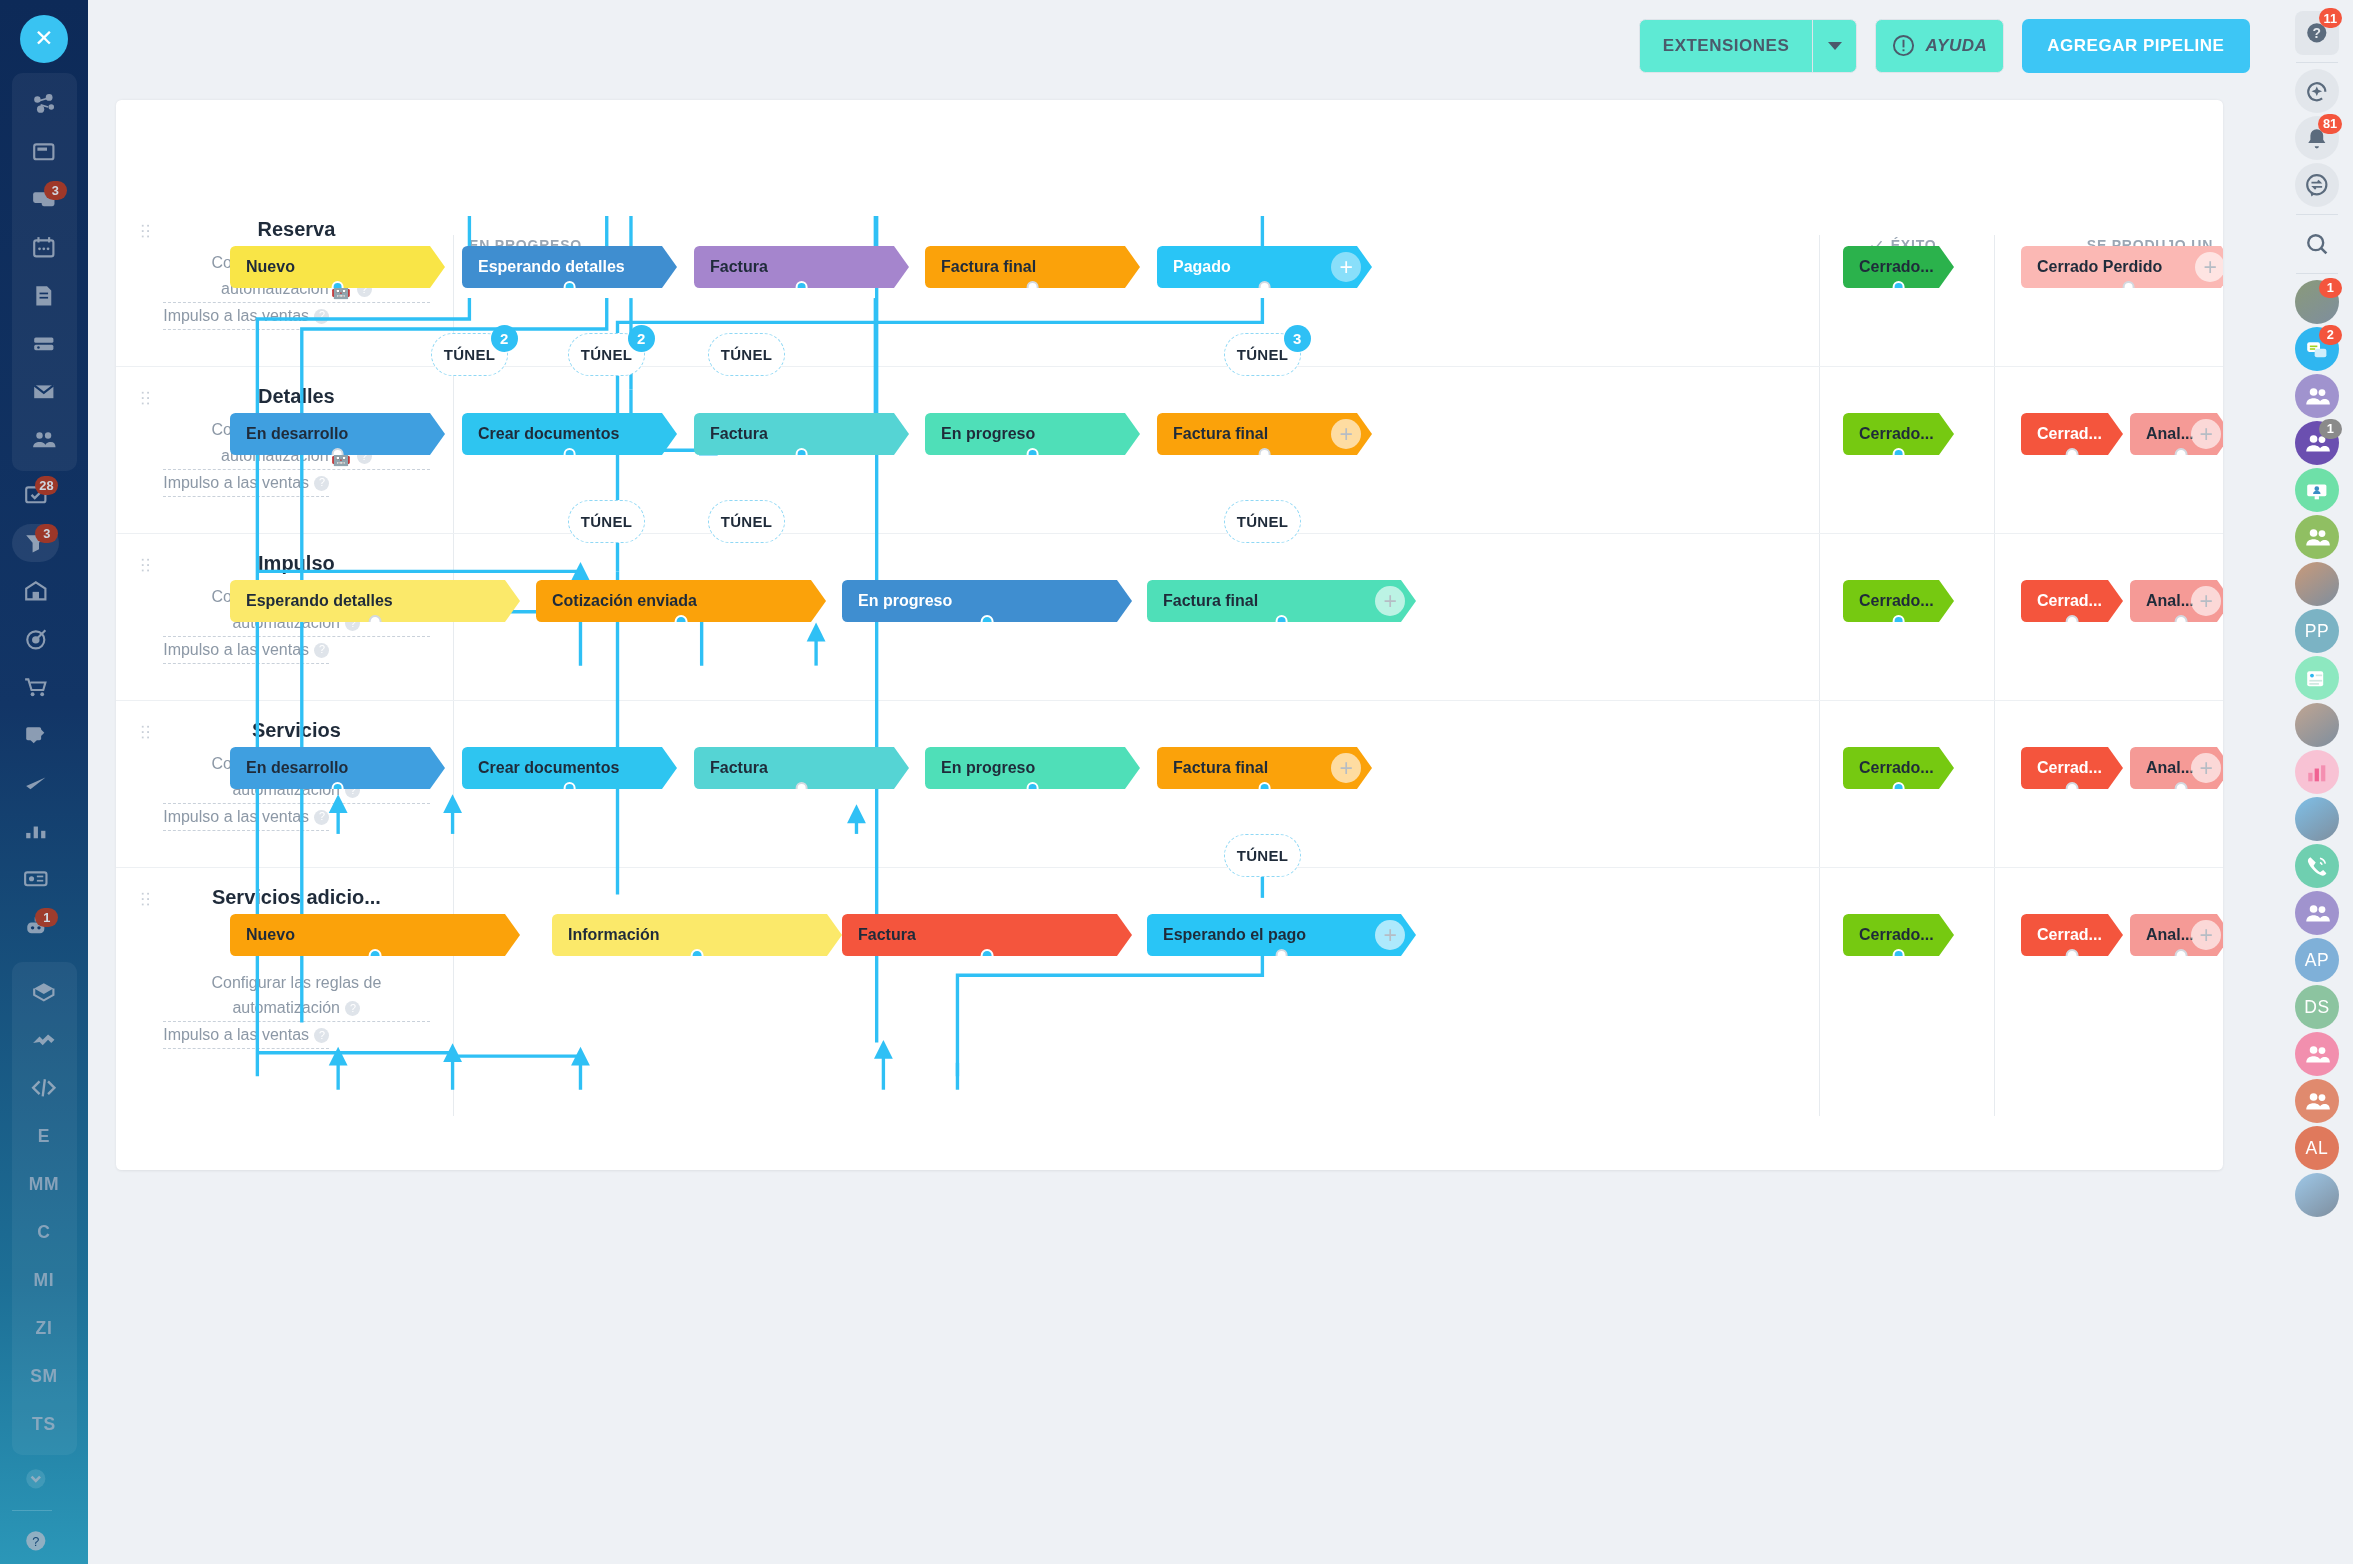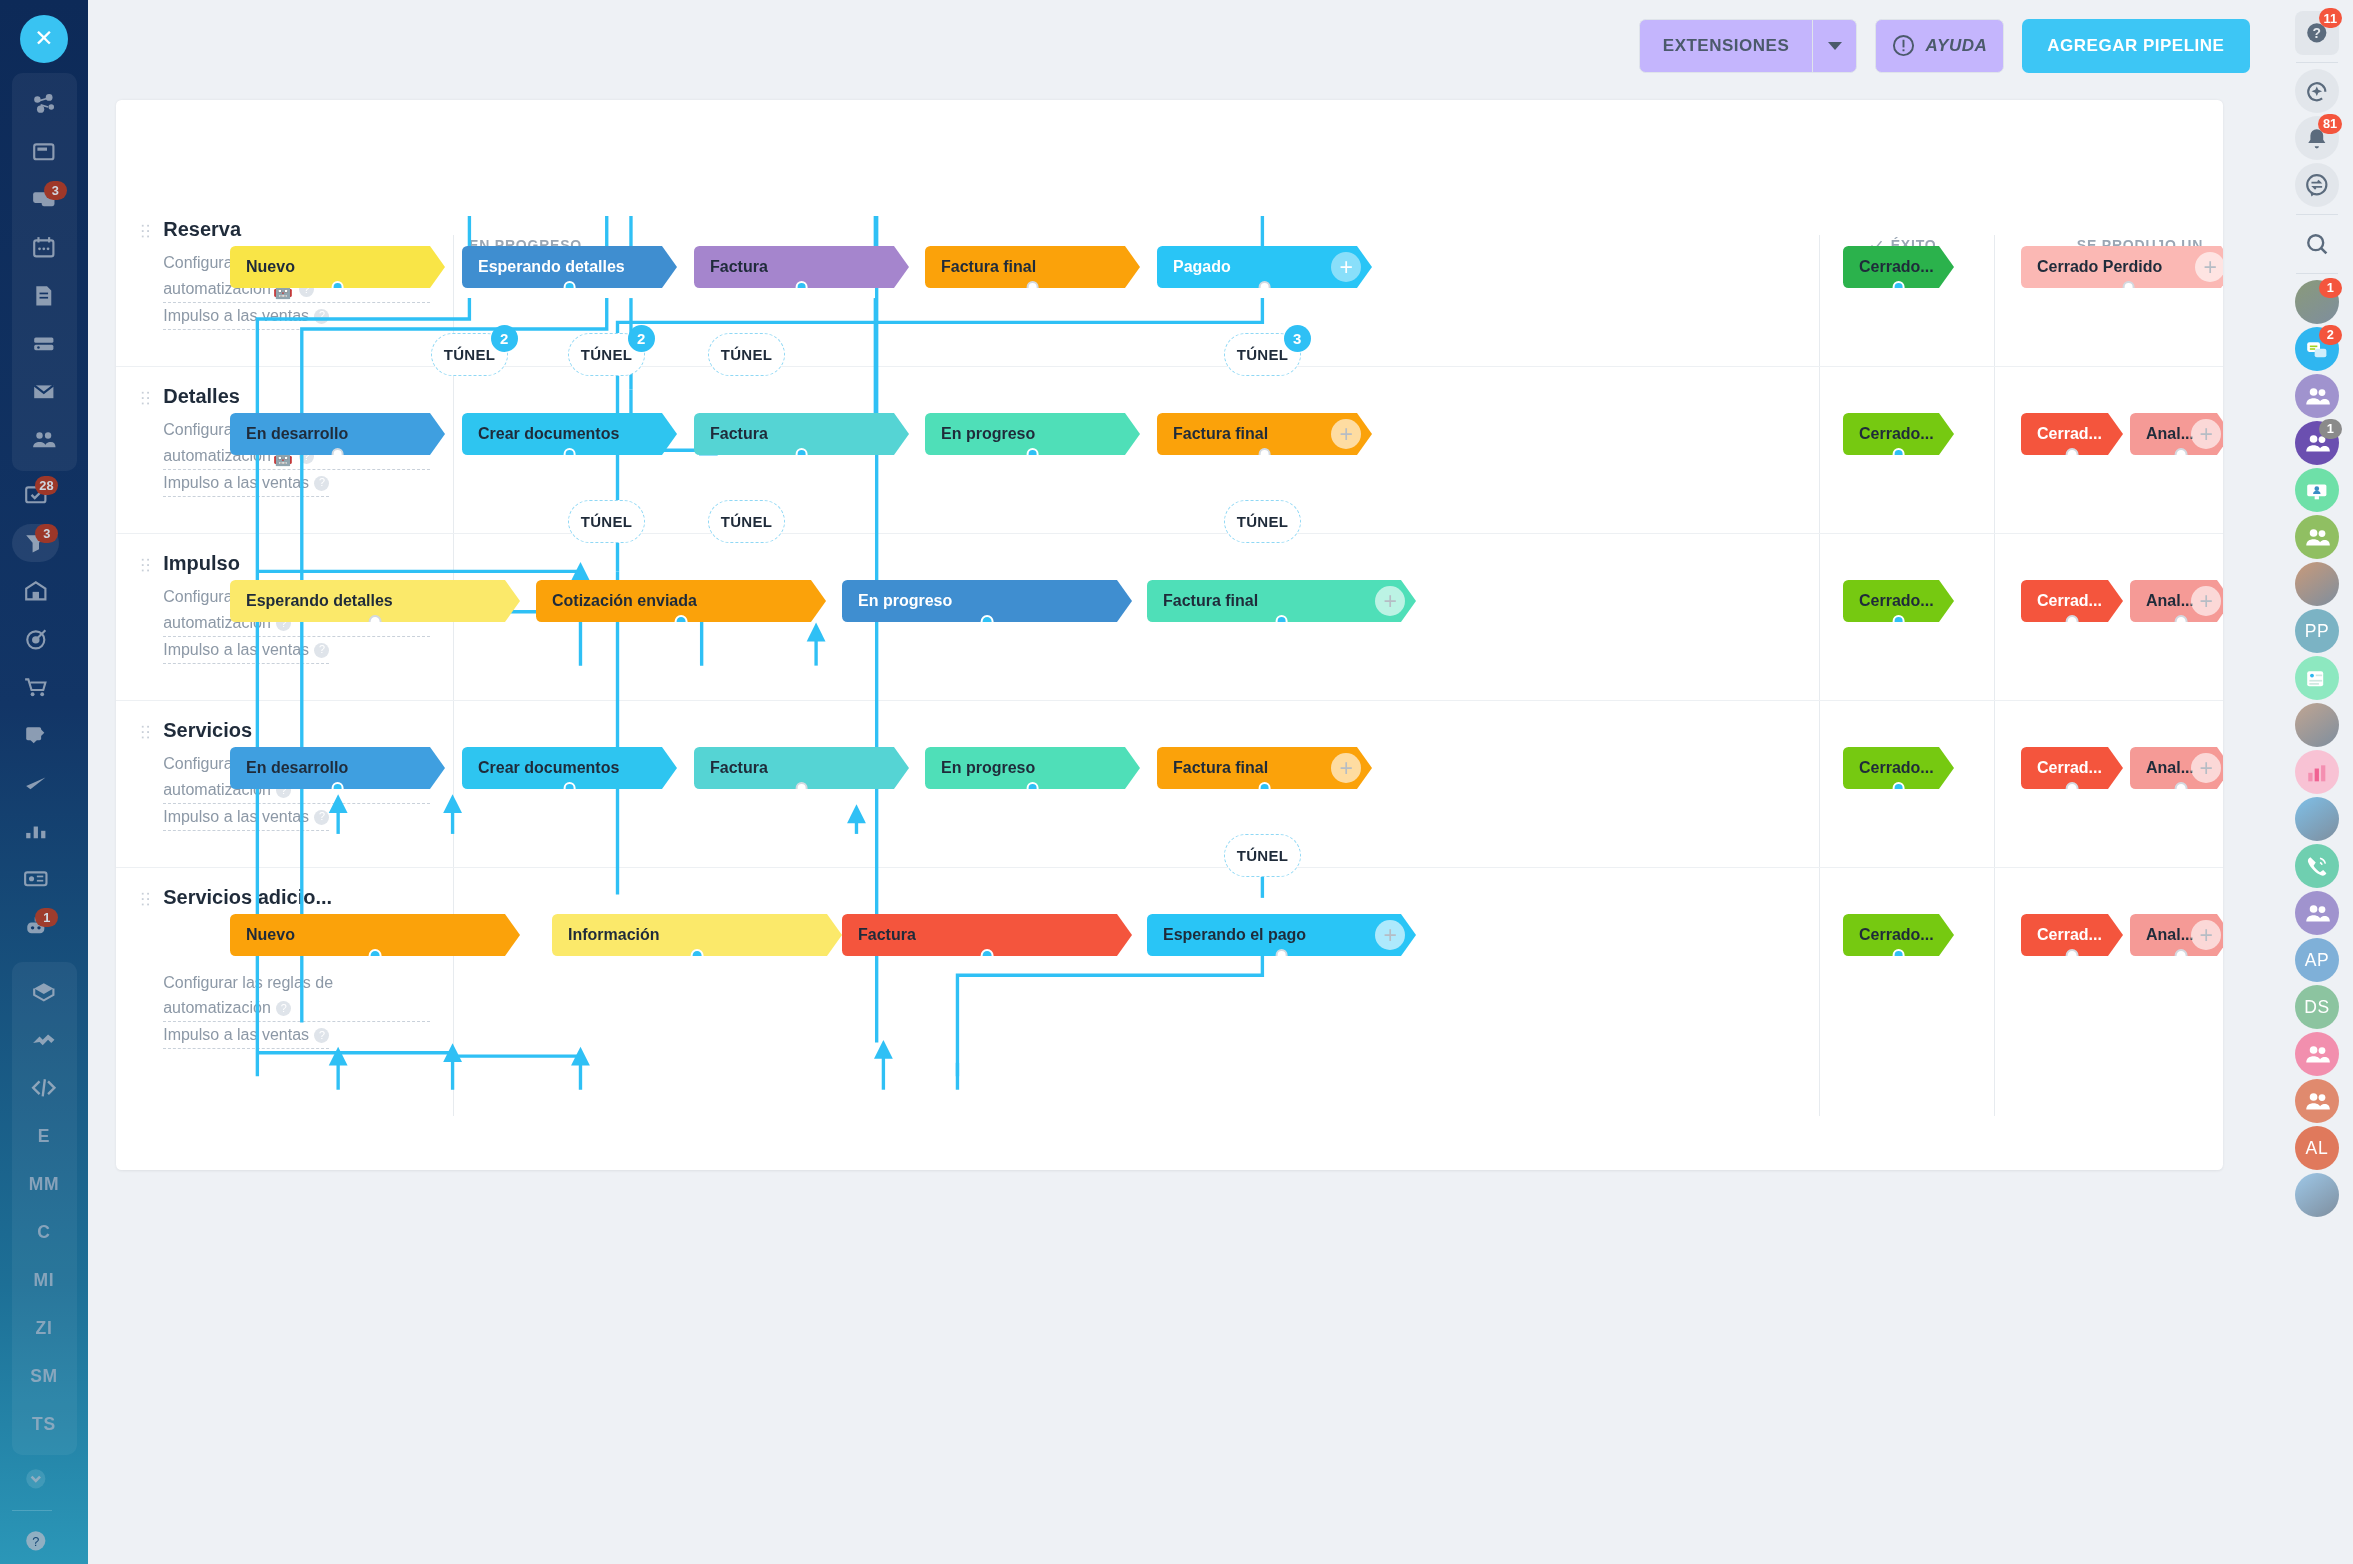--- a/index.html
+++ b/index.html
@@ -71,34 +71,35 @@
     position: absolute; left: 88px; top: 0; right: 74px; height: 91px;
     display: flex; align-items: center; padding: 0 30px 0 33px;
   }
   .page-title { font-size: 29px; color: #1f2b3a; font-weight: 400; white-space: nowrap; }
   .hdr-actions { margin-left: auto; display: flex; align-items: center; gap: 17.5px; }
   .btn {
     height: 54px; border-radius: 6.7px; display: flex; align-items: center;
     font-size: 17px; font-weight: bold; letter-spacing: 0.5px; cursor: pointer;
   }
   .btn-outline {
-    background: #c4b5fd; border: 1.3px solid #dfe4ea; color: #4b5a6b; padding: 0; text-align: center;
+    background: #5eead4; border: 1.3px solid #dfe4ea; color: #4b5a6b; padding: 0; text-align: center;
   }
   .btn-outline .lbl { padding: 0 23px; }
   .btn-split { border-left: 1.3px solid #dfe4ea; width: 44px; height: 100%; display:flex; align-items:center; justify-content:center; }
   .caret { width:0;height:0;border-left:7.4px solid transparent;border-right:7.4px solid transparent;border-top:8.8px solid #4b5a6b; }
   .btn-help { padding: 0 16px; gap: 10.8px; font-style: italic; }
   .btn-help svg { width: 23px; height: 23px; }
   .btn-primary { background: #3dc6f5; color: #fff; padding: 0 25.6px; }
 
   
   .card {
     position: absolute; left: 116px; top: 100px; width: 2107px; height: 1070px;
     background: #fff; border-radius: 5.4px; box-shadow: 0 0.7px 2.7px rgba(0,0,0,.07);
     overflow: hidden;
+    text-align: center;
   }
 
   .col-head { position:absolute; font-size: 14px; font-weight: bold; letter-spacing: 0.8px; color:#9aa6b4; }
   #ch-prog { left: 353px; top: 137px; }
   #ch-ok   { left: 1753px; top: 137px; display:flex; align-items:center; gap:6.7px; }
   #ch-fail { left: 1942px; top: 137px; display:flex; align-items:center; gap:6.7px; }
   .col-head svg { width: 15px; height: 15px; }
 
   .rows { position: absolute; left: 0; top: 100px; width: 2107px; }
   .prow { position: relative; height: 167px; border-bottom: 0.7px solid #edf0f3; }

